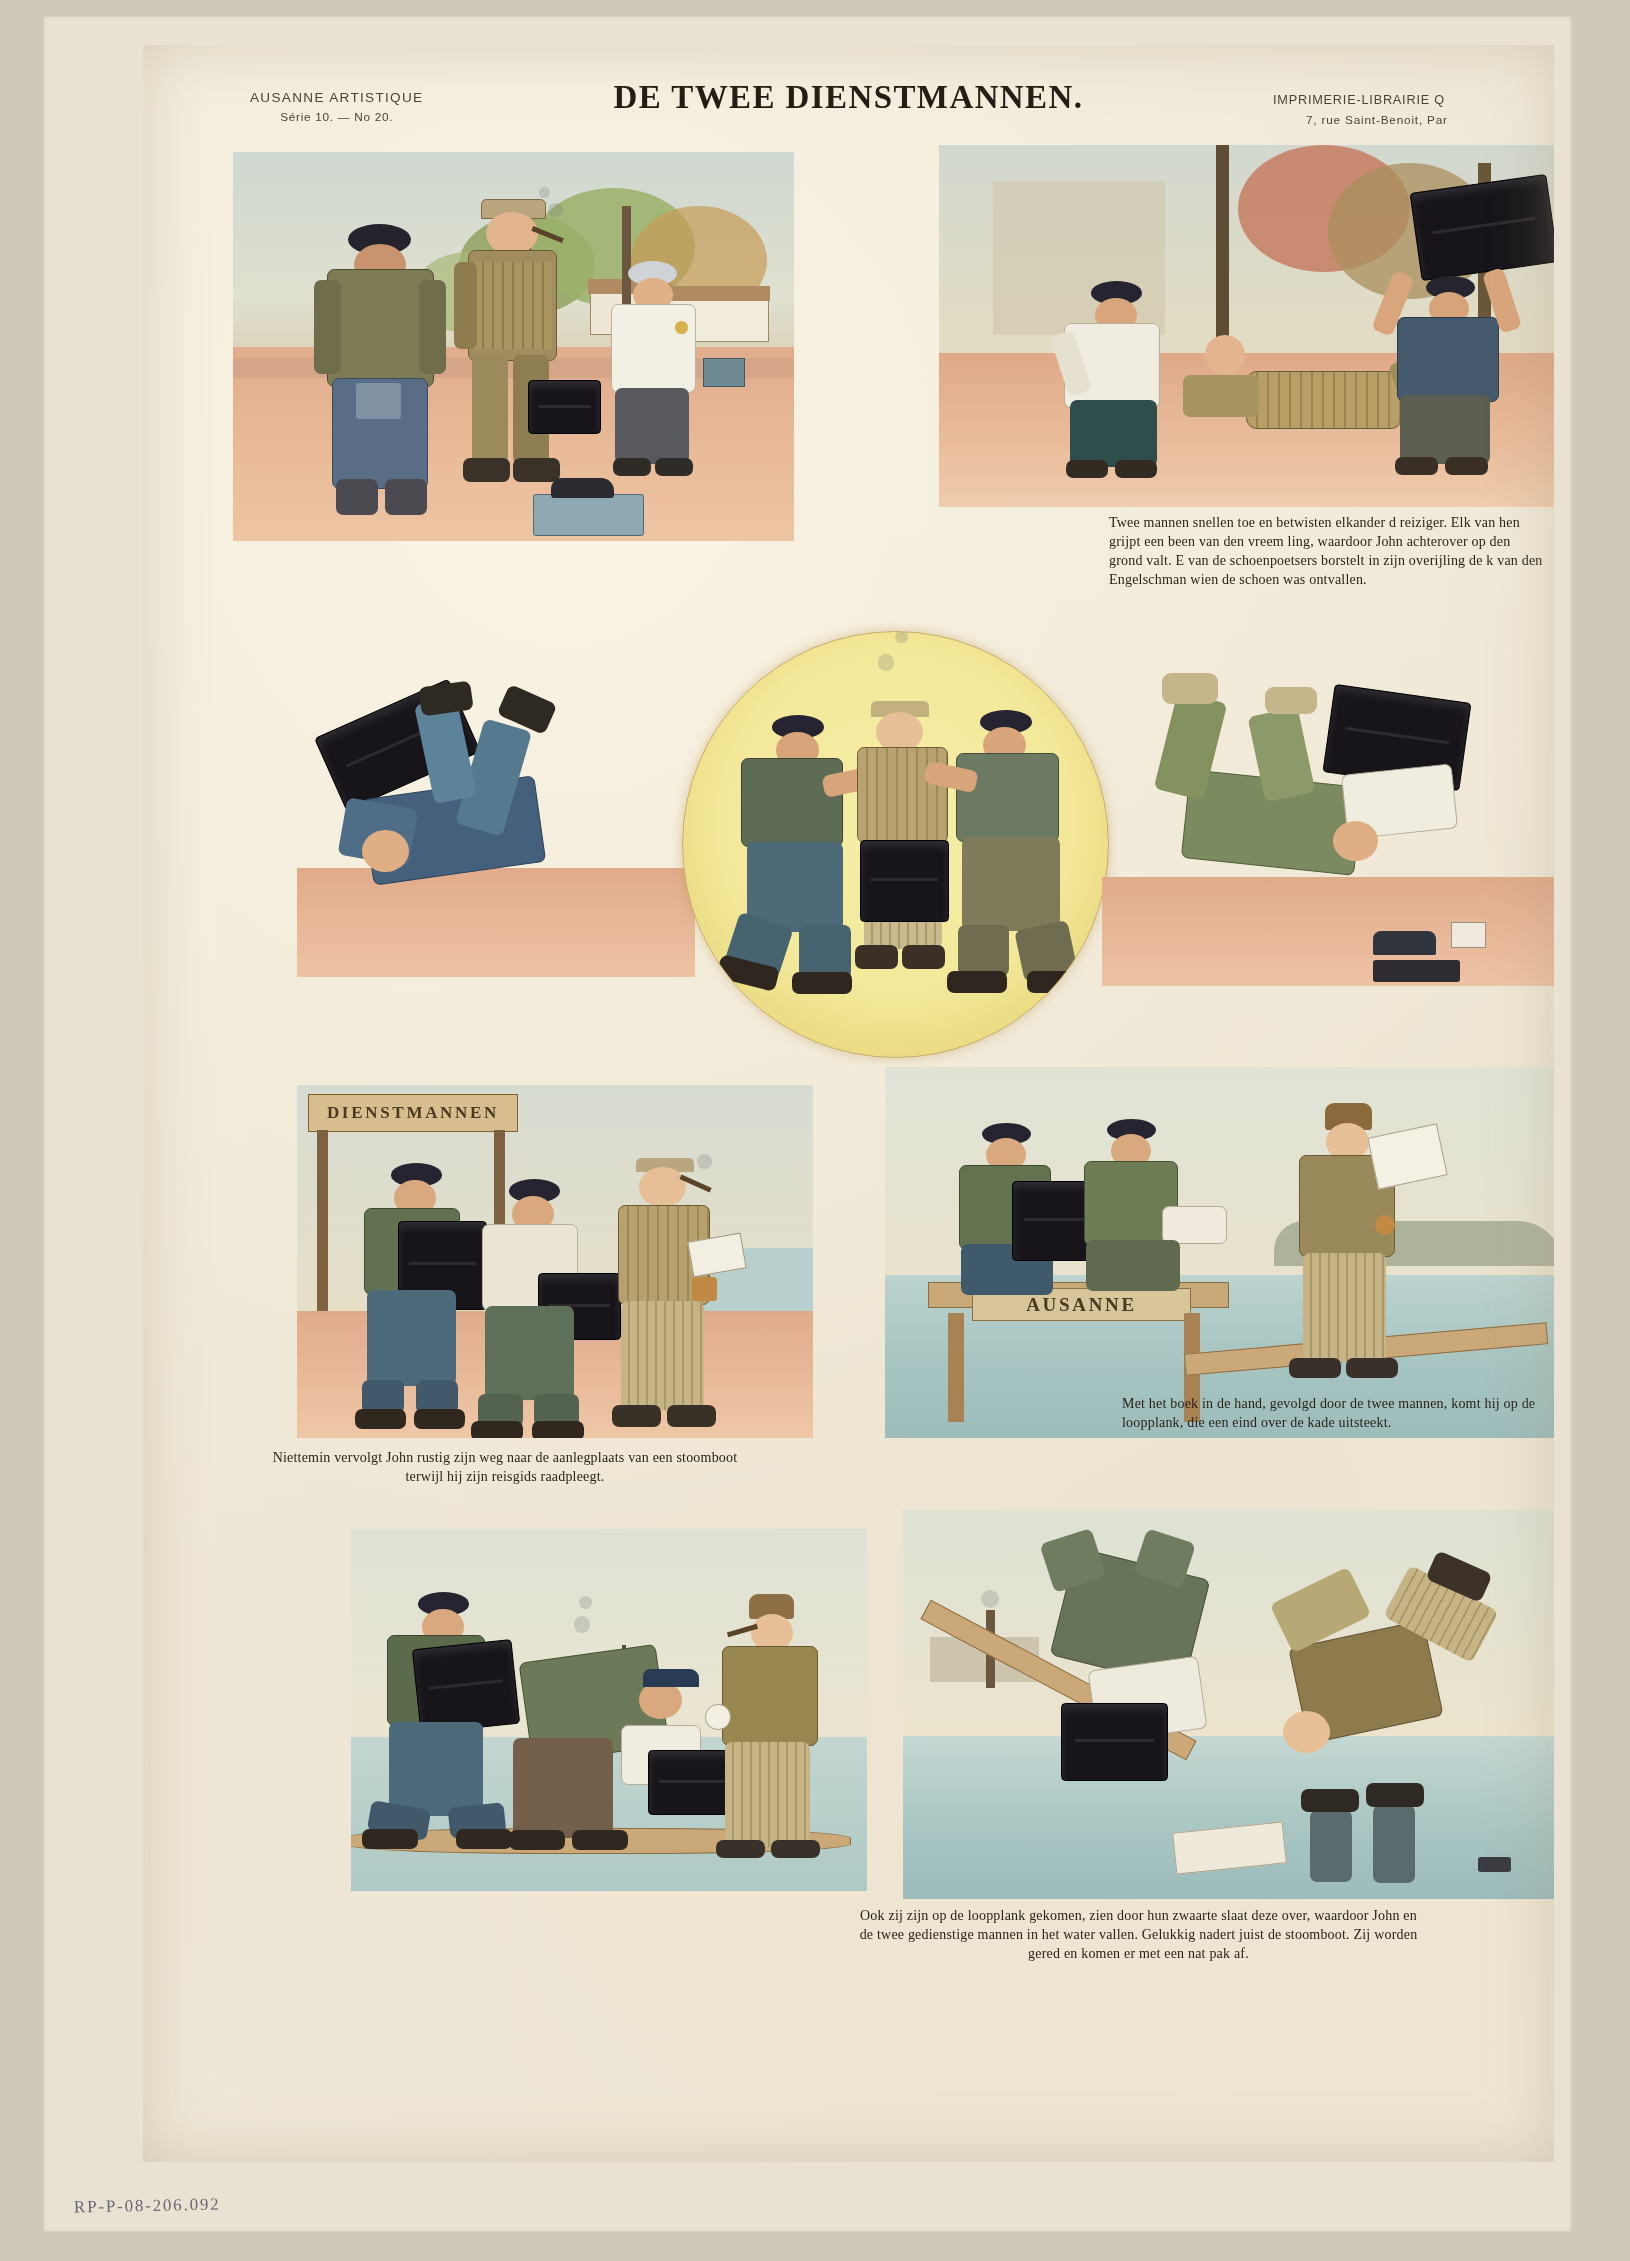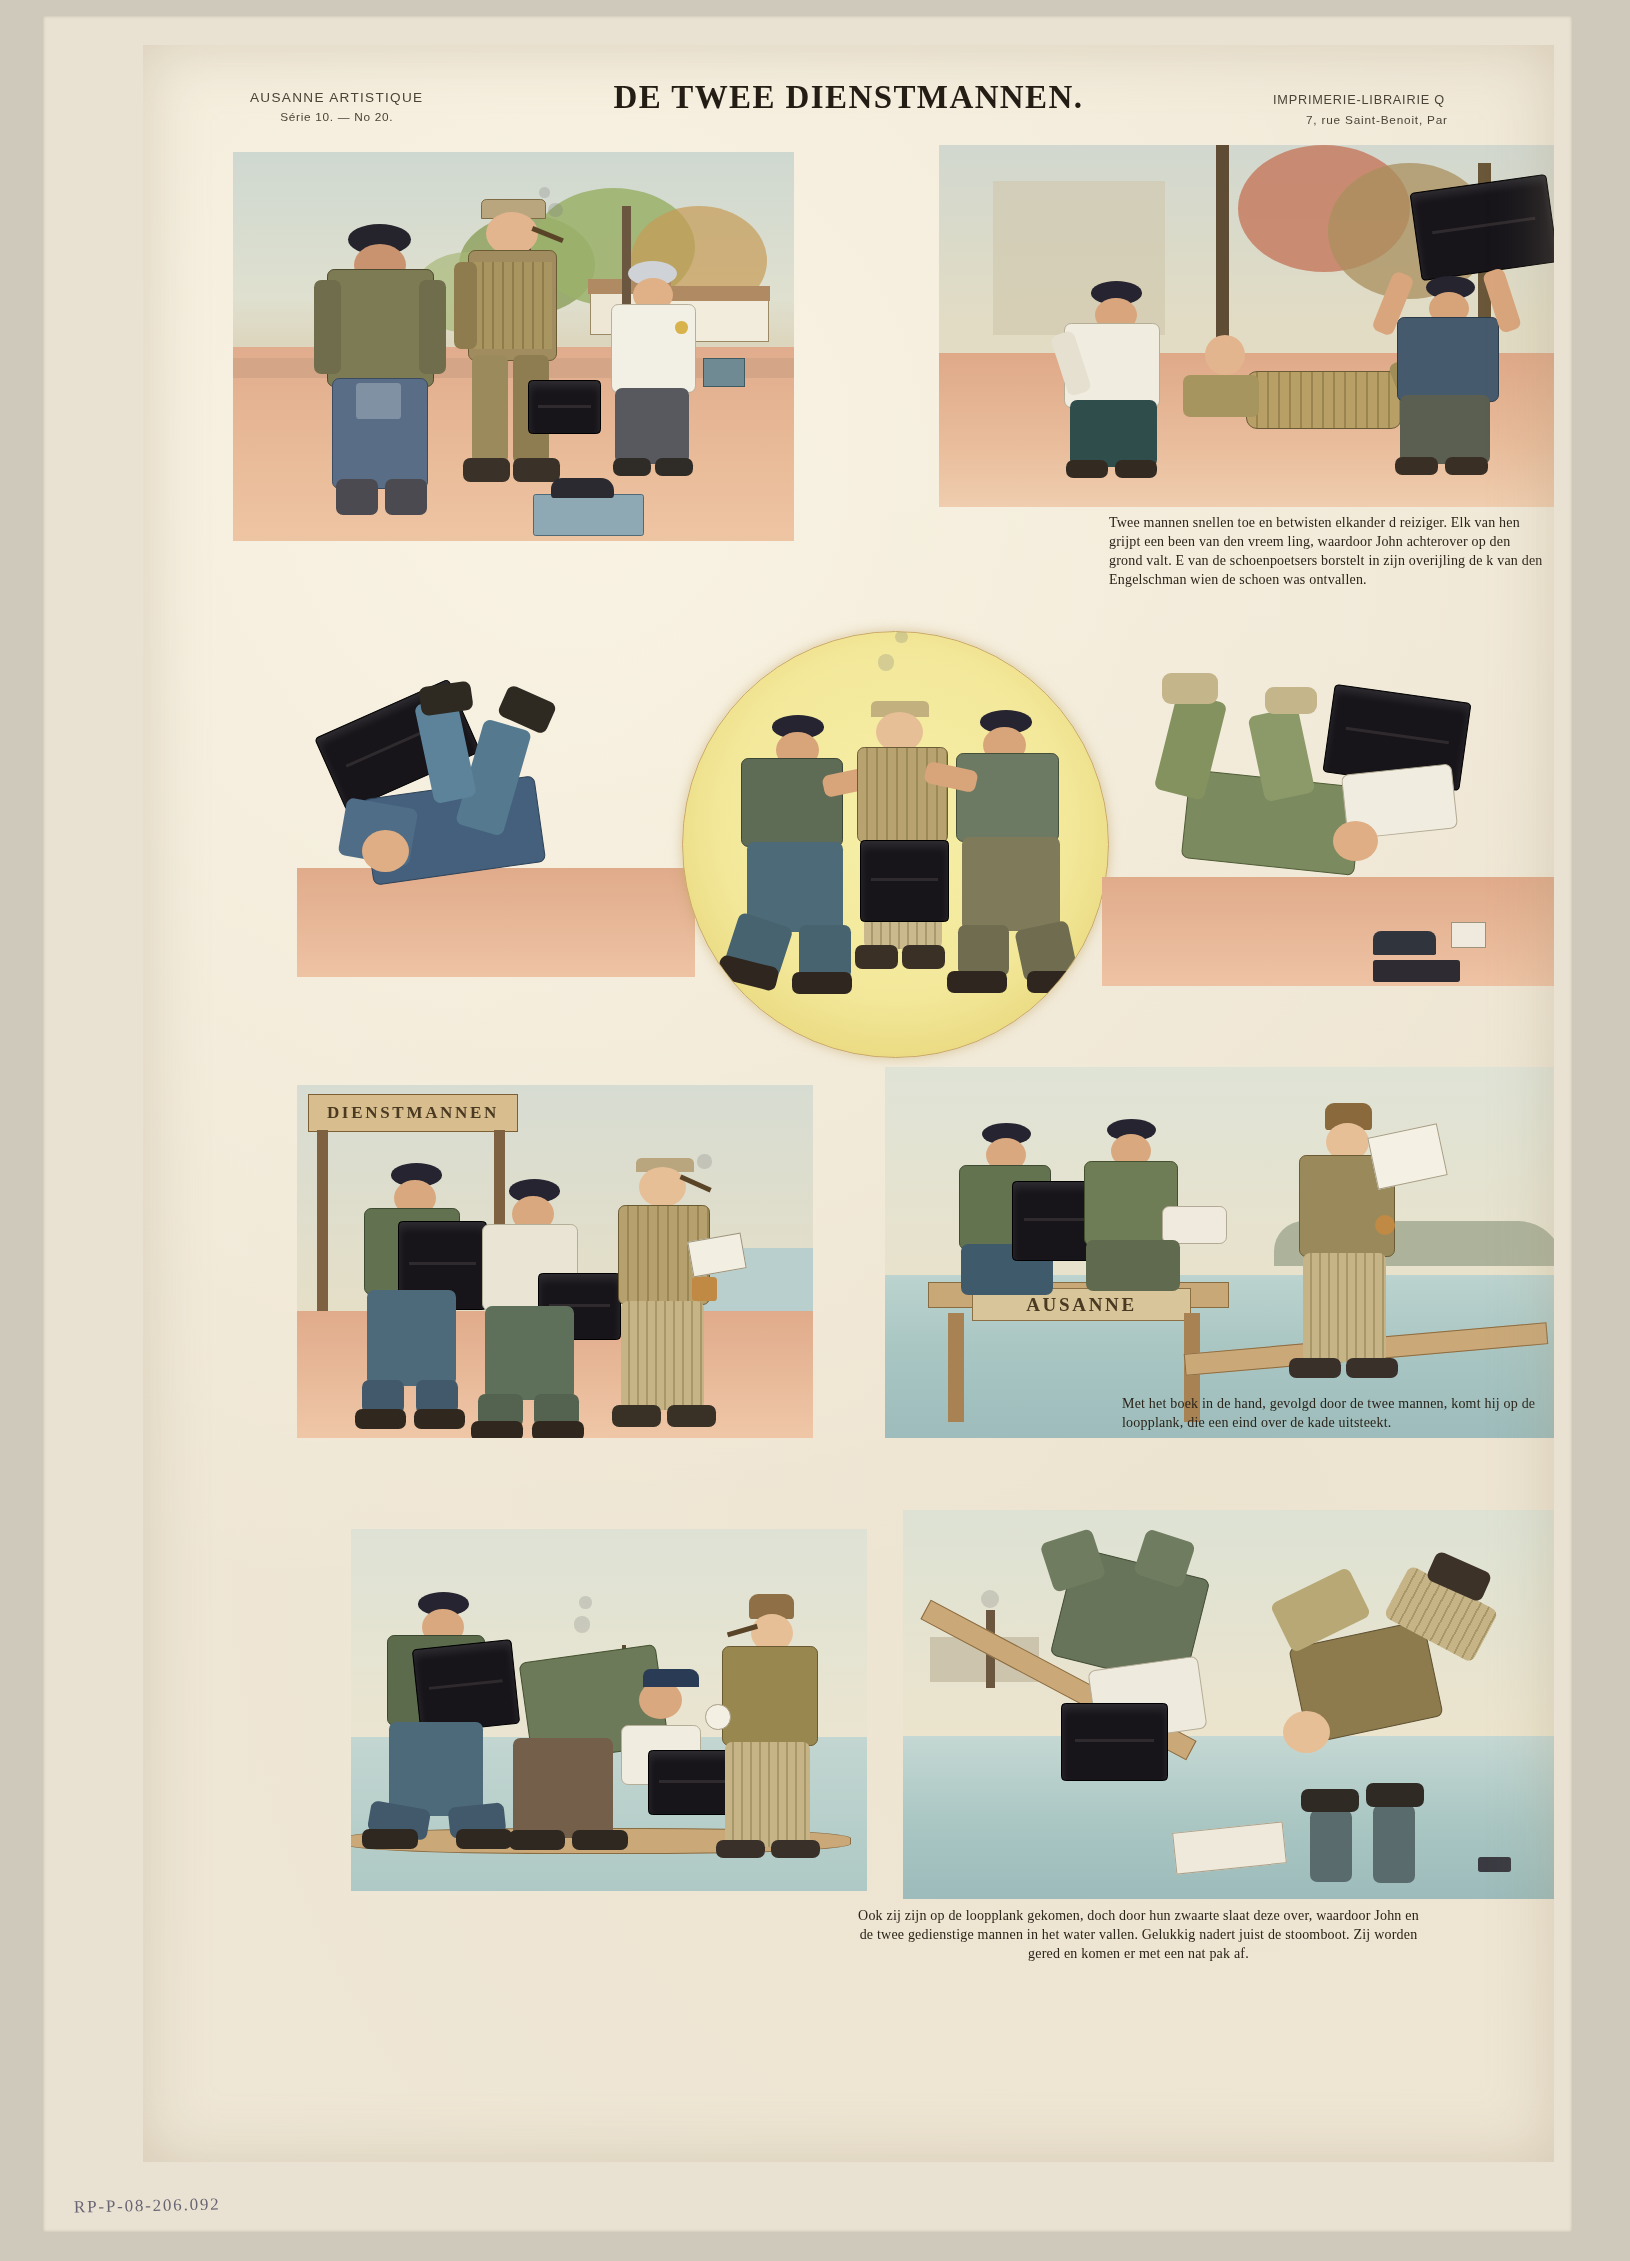--- a/index.html
+++ b/index.html
@@ -355,20 +355,21 @@
         <div class="smoke" style="left:101px;top:0px;width:14.5px;height:14.5px;"></div>
         <div class="b rr" style="left:22px;top:51px;width:90px;height:98px;background:repeating-linear-gradient(90deg,#b6a16e 0 8.1px,#9b8753 8.1px 10px);border:0.9px solid #6b5b34;"></div>
         <div class="b rr" style="left:25px;top:147px;width:83px;height:109px;background:repeating-linear-gradient(90deg,#c6b487 0 7.2px,#a89768 7.2px 9px);"></div>
         <div class="b rr" style="left:16.3px;top:251px;width:49px;height:22px;background:#393026;"></div>
         <div class="b rr" style="left:71px;top:251px;width:49px;height:22px;background:#393026;"></div>
         <div class="b" style="left:94px;top:83px;width:52px;height:34px;background:#f2eee2;border:0.9px solid #9c947c;transform:rotate(-10deg);"></div>
         <div class="b" style="left:96px;top:123px;width:25px;height:23.5px;background:#c08a45;border-radius:3.6px;"></div>
       </div>
     </div>
 
+    <div class="caption center" style="left:127px; top:1404px; width:470px;">Niettemin vervolgt John rustig zijn weg naar de aanlegplaats van een stoomboot terwijl hij zijn reisgids raadpleegt.</div>
 
     <div class="scene" style="left:742px; top:1022px; width:669px; height:371px;">
       <div class="sky b" style="height:226px;background:linear-gradient(180deg,#dfe3d6 0%,#e9e2cb 100%);"></div>
       <div class="b" style="left:389px;top:154px;width:289px;height:45px;background:#9fa88e;opacity:.8;border-radius:36px 54px 0 0;"></div>
       <div class="water" style="height:163px;"></div>
 
       <div class="b" style="left:43px;top:215px;width:299px;height:23.5px;background:#c9a878;border:1.8px solid #8a6c43;"></div>
       <div class="sign" style="left:87px;top:221px;width:217px;height:31px;font-size:19px;background:#d9c59a;border:1.8px solid #8d6f44;">AUSANNE</div>
       <div class="b" style="left:63px;top:246px;width:16.3px;height:109px;background:#a98253;"></div>
       <div class="b" style="left:299px;top:246px;width:16.3px;height:109px;background:#a98253;"></div>
@@ -479,20 +480,20 @@
         <div class="b rr" style="left:9px;top:9px;width:42px;height:72px;background:#5a6b6e;"></div>
         <div class="b rr" style="left:72px;top:3.6px;width:42px;height:78px;background:#5a6b6e;"></div>
         <div class="b rr" style="left:0px;top:-12.7px;width:58px;height:23.5px;background:#2f2a24;"></div>
         <div class="b rr" style="left:65px;top:-18px;width:58px;height:23.5px;background:#2f2a24;"></div>
       </div>
 
       <div class="b" style="left:271px;top:317px;width:109px;height:40px;background:#efe9db;border:0.9px solid #aaa28c;transform:rotate(-6deg);"></div>
       <div class="b" style="left:575px;top:347px;width:33px;height:14.5px;background:#3a3b42;border-radius:2.7px;"></div>
     </div>
 
-    <div class="caption center" style="left:715px; top:1862px; width:561px;">Ook zij zijn op de loopplank gekomen, doch door hun zwaarte slaat deze over, waardoor John en de twee gedienstige mannen in het water vallen. Gelukkig nadert juist de stoomboot. Zij worden gered en komen er met een nat pak af.</div>
+    <div class="caption center" style="left:715px; top:1862px; width:561px;">Ook zij zijn op de loopplank gekomen, zien door hun zwaarte slaat deze over, waardoor John en de twee gedienstige mannen in het water vallen. Gelukkig nadert juist de stoomboot. Zij worden gered en komen er met een nat pak af.</div>
 
     <div class="edgeshade"></div>
   </div>
 
   <div class="sig">RP-P-08-206.092</div>
 </div>
 
 
 </body></html>

